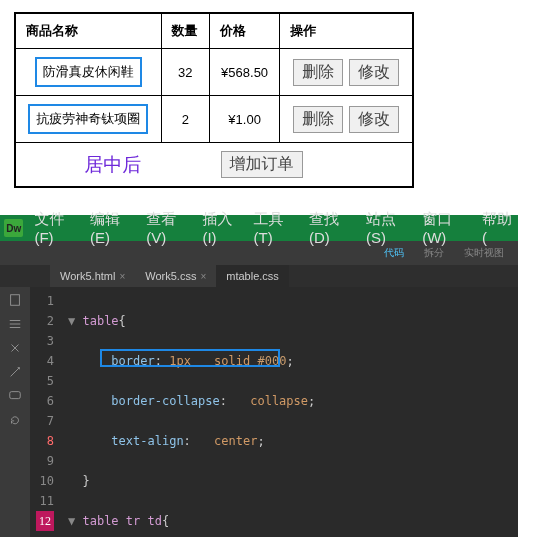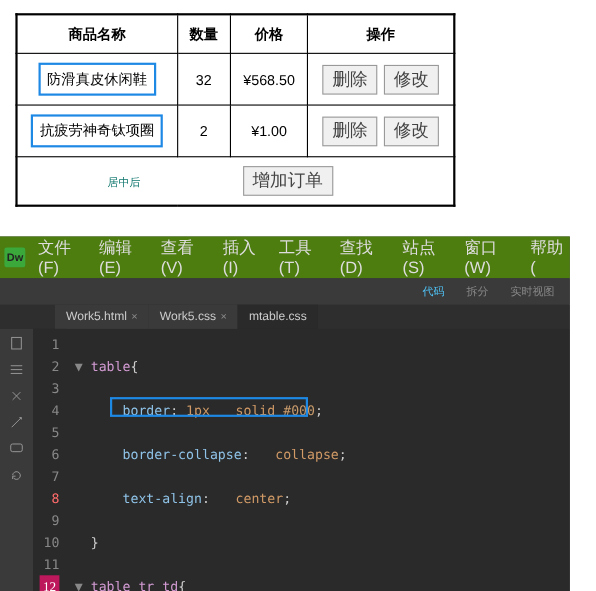--- a/index.html
+++ b/index.html
@@ -1,29 +1,29 @@
 <!DOCTYPE html>
 <html><head>
 <meta charset="utf-8">
 <style>
 * { box-sizing: border-box; margin: 0; padding: 0; }
 body { font-family: "Microsoft YaHei", Arial, sans-serif; font-size: 13px; background: #fff; }
 
 
 .table-area { padding: 12px 14px; }
 table.cart { border-collapse: collapse; border: 2px solid #000; width: 400px; }
-table.cart th { border: 1px solid #000; padding: 8px 10px; font-weight: bold; text-align: center; background: #fff; font-family: Liberation Mono, monospace; }
+table.cart th { border: 1px solid #000; padding: 8px 10px; font-weight: bold; text-align: left; background: #fff; font-family: Liberation Mono, monospace; }
 table.cart td { border: 1px solid #000; padding: 8px 10px; text-align: center; vertical-align: middle; }
 .cell-box { border: 2px solid #1e88e5; padding: 4px 6px; display: inline-block; min-width: 90px; }
 .btn { background: #f0f0f0; border: 1px solid #999; padding: 2px 8px; font-size: 16px; color: #444; cursor: pointer; margin: 0 1px; }
-.center-label { color: #0f766e; font-size: 10px; padding: 8px; }
+.center-label { color: #6d28d9; font-size: 19px; padding: 8px; }
 
 
 .ide { background: #3a3a3a; color: #ccc; width: 518px; margin: 8px 0 0 0; font-size: 12px; position: relative; }
-.menubar { display: flex; align-items: center; height: 38px; background: #4d7c0f; padding-left: 4px; gap: 2px; margin-top: 15px; }
+.menubar { display: flex; align-items: center; height: 26px; background: #15803d; padding-left: 4px; gap: 2px; margin-top: 15px; }
 .dw-logo { width: 22px; height: 18px; background: #3ba83b; color: #222; font-weight: bold; font-size: 10px; display: flex; align-items: center; justify-content: center; margin-right: 4px; border-radius: 2px; }
 .menu-item { color: #ddd; padding: 0 5px; font-size: 15px; }
 .subbar { display: flex; justify-content: flex-end; background: #3a3a3a; height: 24px; align-items: center; padding-right: 14px; gap: 20px; }
 .subbar span { color: #888; font-size: 10px; }
 .subbar .active { color: #4fc3f7; }
 .tabbar { display: flex; background: #2e2e2e; padding-left: 50px; }
 .tab { padding: 5px 10px; background: #3a3a3a; color: #ccc; font-size: 11px; display: flex; align-items: center; gap: 4px; justify-content: flex-end; }
 .tab.active { background: #2a2a2a; }
 .tab-close { color: #888; font-size: 10px; }
 .editor-wrap { display: flex; background: #2a2a2a; }

